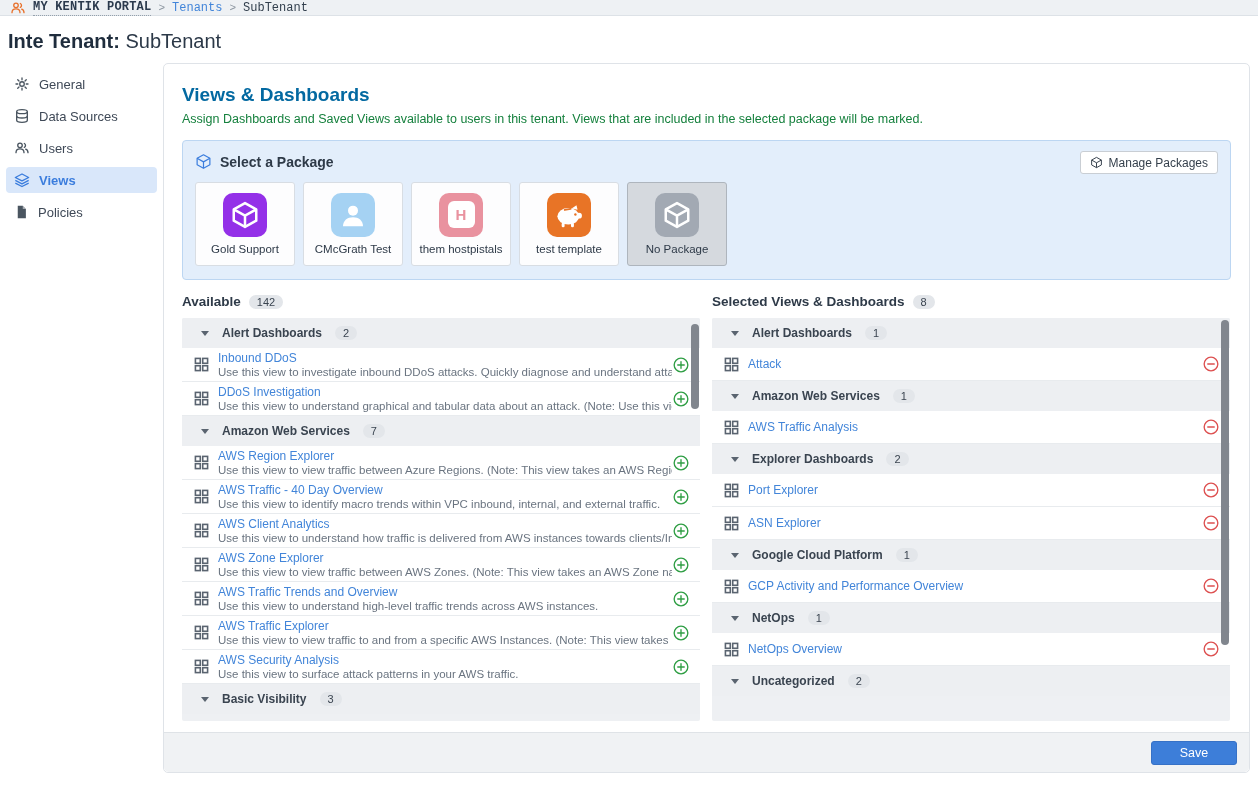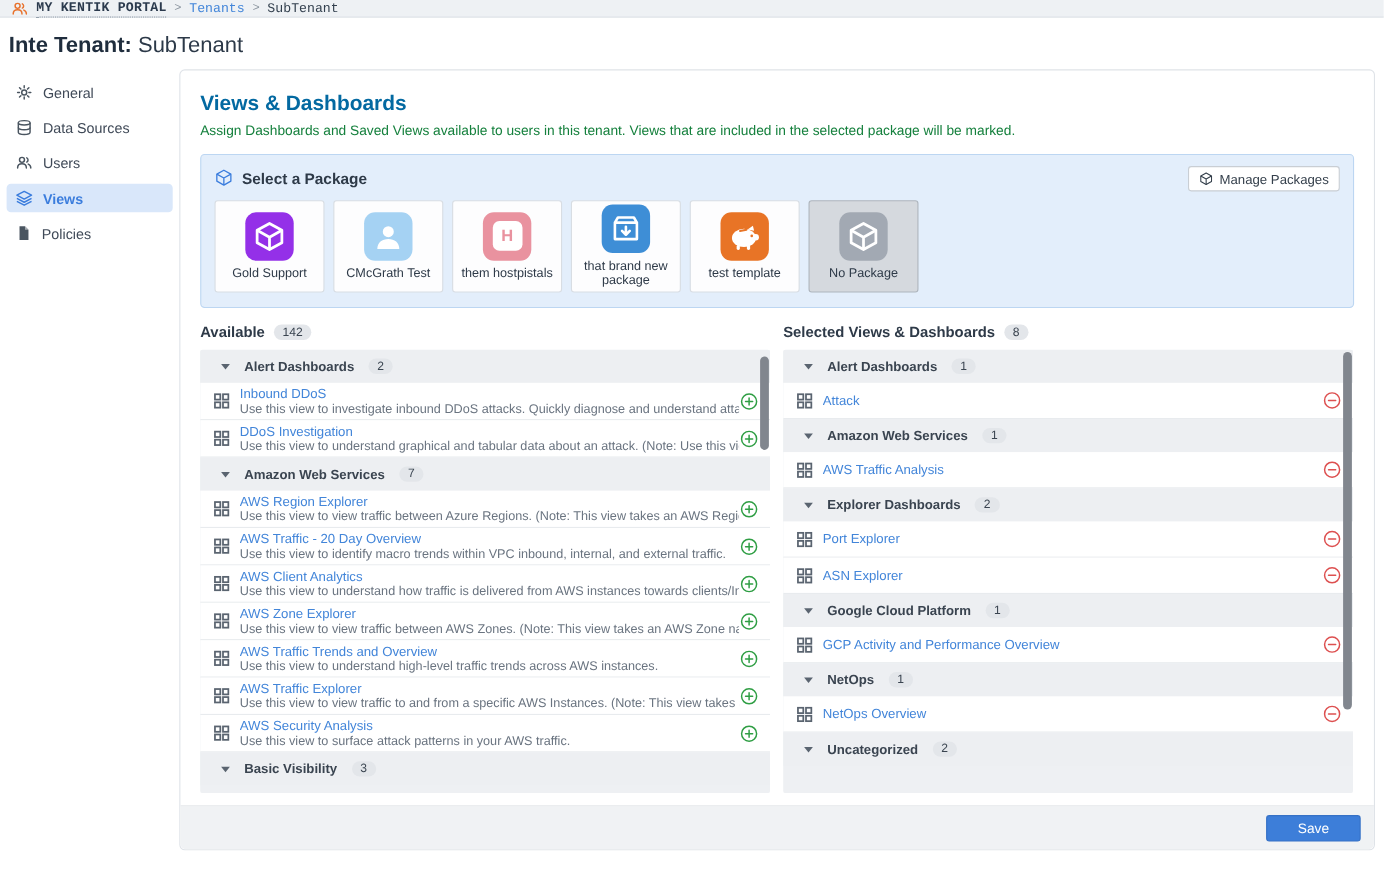--- a/index.html
+++ b/index.html
@@ -185,29 +185,20 @@
             </div>
             <div class="pkg-label">CMcGrath Test</div>
           </div>
           <div class="pkg-card">
             <div class="pkg-icon" style="background: rgb(233, 146, 159);">
               <div class="hsq" style="color: rgb(233, 146, 159);">H</div>
             </div>
             <div class="pkg-label">them hostpistals</div>
           </div>
           <div class="pkg-card">
-            <div class="pkg-icon" style="background: rgb(62, 142, 214);">
-              <svg width="30" height="30" viewBox="0 0 24 24" fill="none" stroke="#fff" stroke-width="1.9" stroke-linejoin="round" stroke-linecap="round">
-                <path d="M4 7.5h16v12H4zM4 7.5 6.2 3.8h11.6L20 7.5"></path>
-                <path d="M12 10.5v5.5M9.2 13.5l2.8 2.8 2.8-2.8"></path>
-              </svg>
-            </div>
-            <div class="pkg-label">that brand new package</div>
-          </div>
-          <div class="pkg-card">
             <div class="pkg-icon" style="background: rgb(232, 116, 38);">
               <svg width="32" height="32" viewBox="0 0 24 24">
                 <ellipse cx="11.5" cy="13" rx="8.2" ry="6.2" fill="#fff"></ellipse>
                 <circle cx="19.5" cy="12.5" r="2.2" fill="#fff"></circle>
                 <path d="M14 7.2l3.6-2.6.8 3.4z" fill="#fff"></path>
                 <rect x="6.5" y="17.8" width="2.2" height="3.4" rx="1" fill="#fff"></rect>
                 <rect x="13.5" y="17.8" width="2.2" height="3.4" rx="1" fill="#fff"></rect>
                 <line x1="8.8" y1="8.2" x2="13.2" y2="7.4" stroke="#e87426" stroke-width="1.4" stroke-linecap="round"></line>
                 <circle cx="16.8" cy="11.6" r="0.9" fill="#e87426"></circle>
               </svg>
@@ -315,21 +306,21 @@
             <div class="item avail">
               <span style="display: flex;">
                 <svg width="15" height="15" viewBox="0 0 16 16" fill="none" stroke="#5a6470" stroke-width="1.7">
                   <rect x="1.5" y="1.5" width="5.2" height="5.2"></rect>
                   <rect x="9.3" y="1.5" width="5.2" height="5.2"></rect>
                   <rect x="1.5" y="9.3" width="5.2" height="5.2"></rect>
                   <rect x="9.3" y="9.3" width="5.2" height="5.2"></rect>
                 </svg>
               </span>
               <div class="itxt">
-                <a class="ititle">AWS Traffic - 20 Day Overview</a>
+                <a class="ititle">AWS Traffic - 40 Day Overview</a>
                 <div class="idesc">Use this view to identify macro trends within VPC inbound, internal, and external traffic.</div>
               </div>
               <button class="act-btn">
                 <span style="display: flex;">
                   <svg width="18" height="18" viewBox="0 0 20 20" fill="none" stroke="#2f9e44" stroke-width="1.5" stroke-linecap="round">
                     <circle cx="10" cy="10" r="7.6"></circle>
                     <path d="M10 6.4v7.2M6.4 10h7.2"></path>
                   </svg>
                 </span>
               </button>

